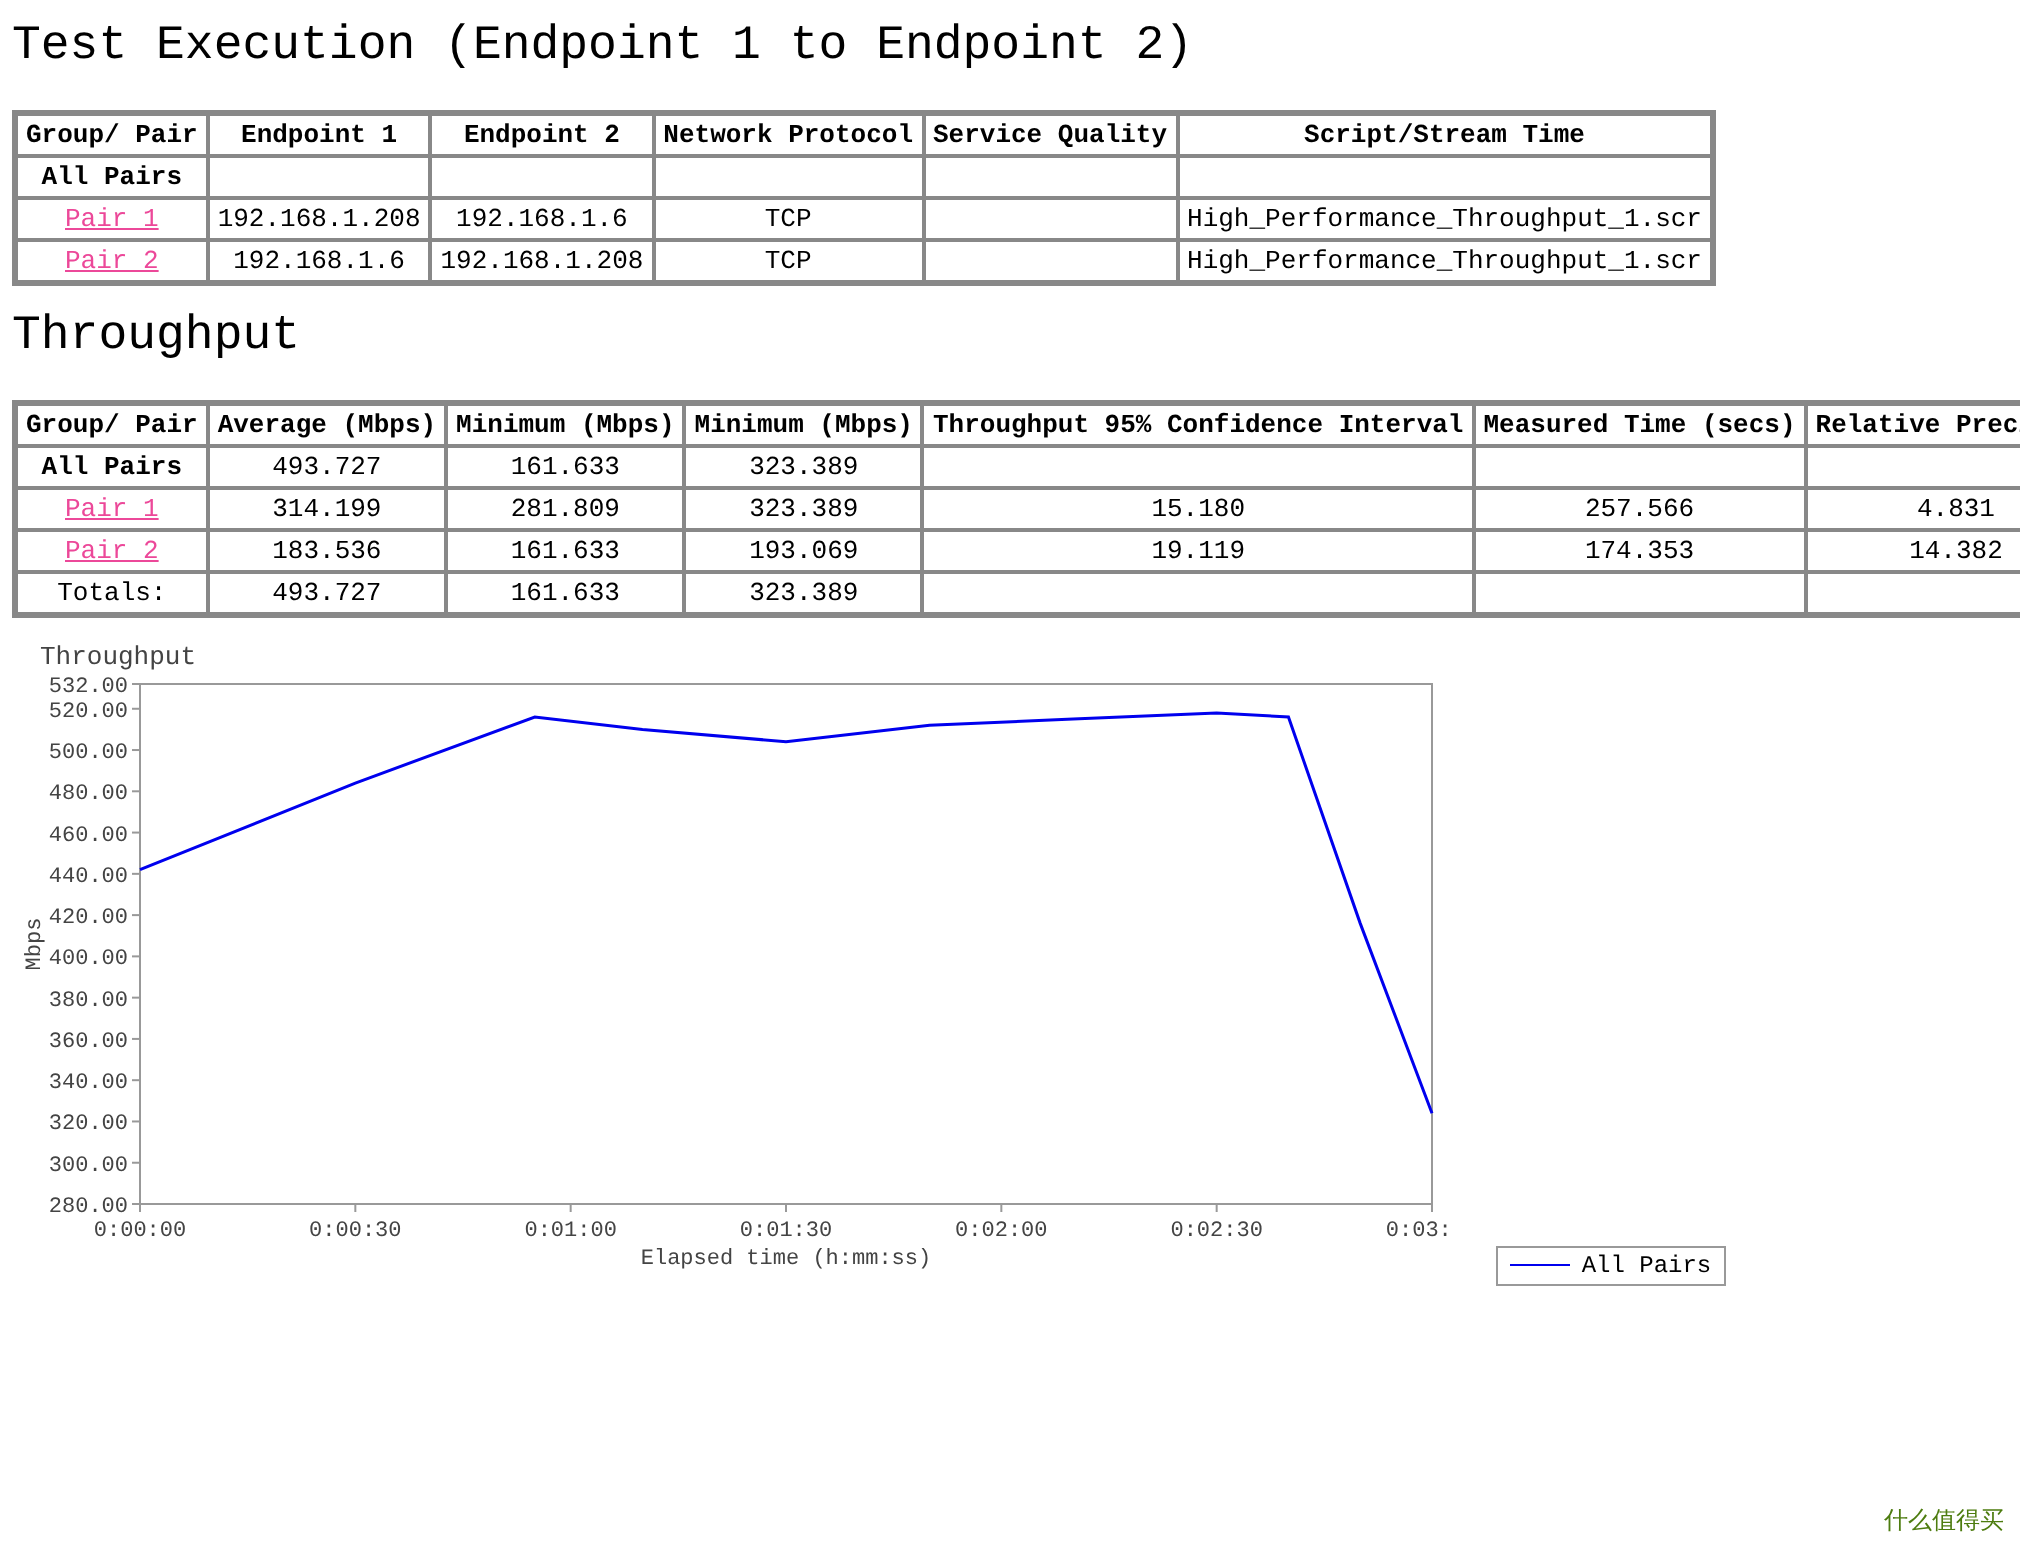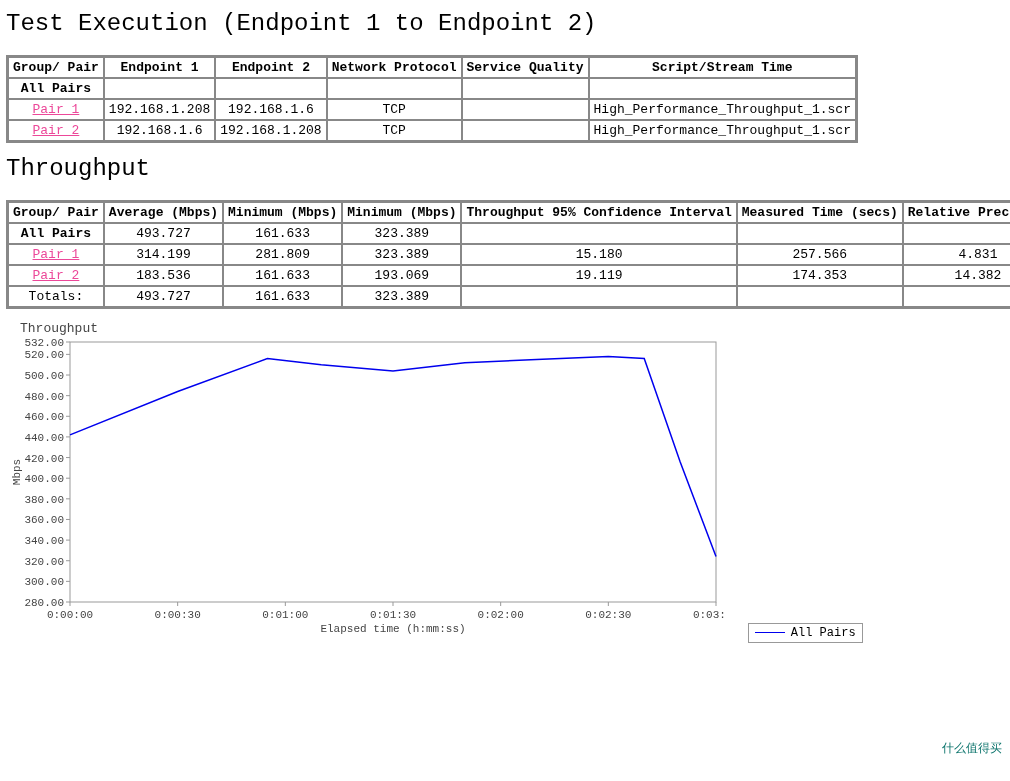--- a/index.html
+++ b/index.html
@@ -65,23 +65,23 @@
     margin-right: 6px;
   }
   svg text {
     font-family: "Courier New", monospace;
     font-size: 11px;
     fill: #444;
   }
   .watermark {
     position: fixed;
     right: 8px;
-    bottom: 24px;
+    bottom: 12px;
     font-size: 12px;
-    color: #0f766e;
+    color: #4d7c0f;
     font-family: sans-serif;
   }
 </style>
 </head>
 <body>
 
 <h3 class="section">Test Execution (Endpoint 1 to Endpoint 2)</h3>
 
 <table class="data">
   <thead>

